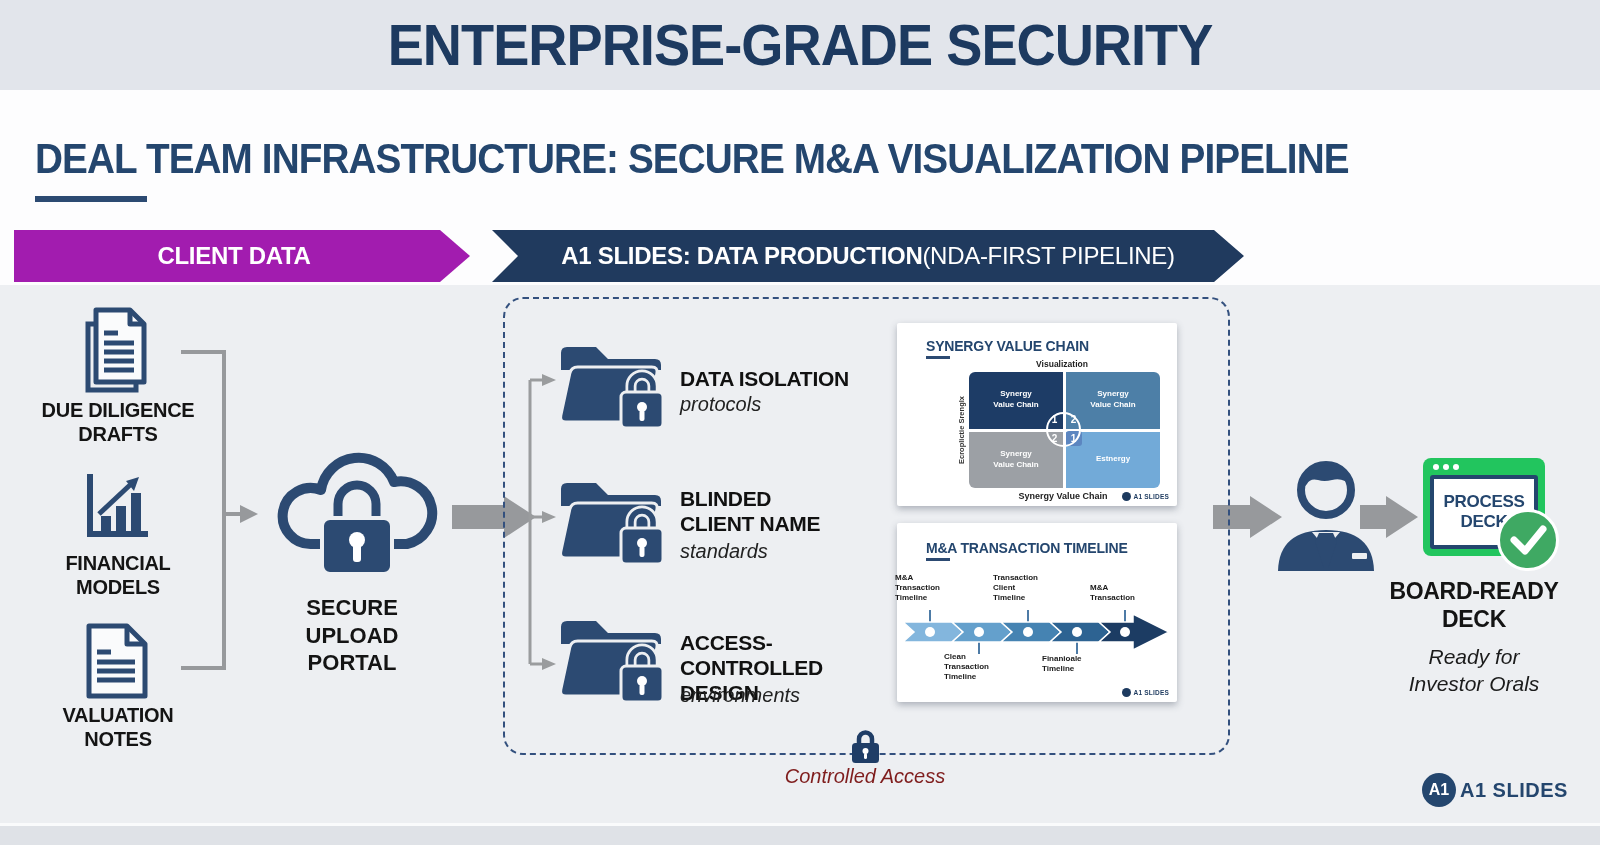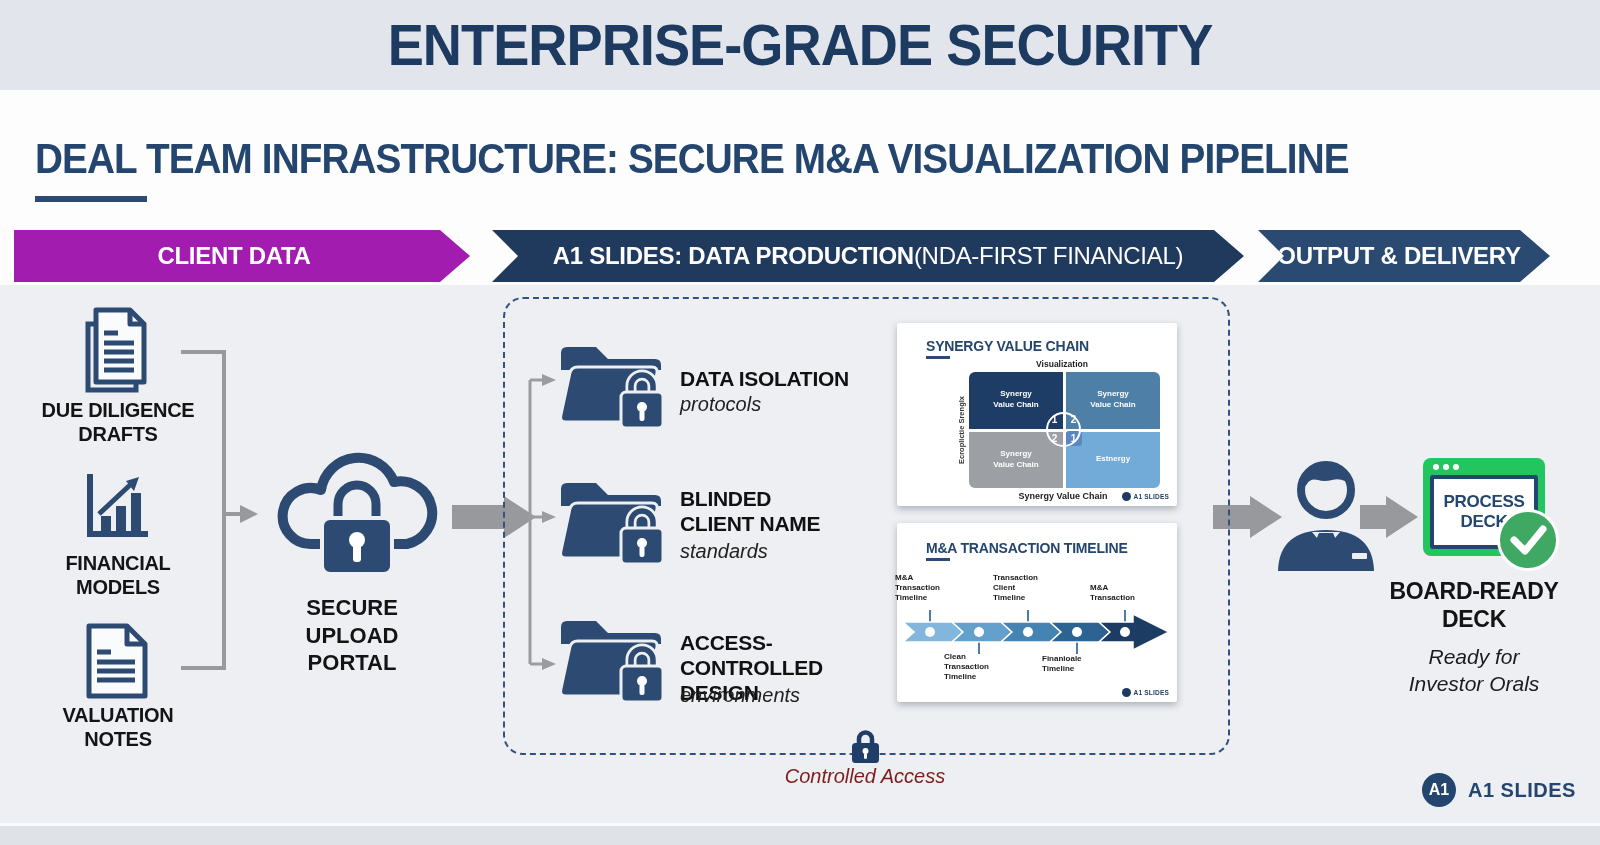--- a/index.html
+++ b/index.html
@@ -71,21 +71,21 @@
   .win-dots span{width:6px;height:6px;border-radius:50%;background:#fff;}
   .win-panel{position:absolute;left:7px;top:17px;right:7px;bottom:7px;background:#fff;border:4px solid #24466e;border-radius:3px;
              display:flex;align-items:center;justify-content:center;}
   .win-label{font-size:17px;font-weight:bold;color:#24466e;line-height:1.2;text-align:center;letter-spacing:-.3px;}
   .check-circle{left:1497px;top:509px;width:62px;height:62px;border-radius:50%;border:3px solid #fff;box-sizing:border-box;
                 display:flex;align-items:center;justify-content:center;}
   .result-title{left:1374px;top:578px;width:200px;text-align:center;font-size:23px;font-weight:bold;color:#141414;line-height:1.2;letter-spacing:-.3px;}
   .result-sub{left:1374px;top:643px;width:200px;text-align:center;font-size:21px;font-style:italic;color:#1b1b1b;line-height:1.3;}
 
   
-  .footer-logo{left:1422px;top:773px;display:flex;align-items:center;gap:12px;}
+  .footer-logo{left:1422px;top:773px;display:flex;align-items:center;gap:4px;}
   .badge{width:34px;height:34px;border-radius:50%;color:#fff;font-weight:bold;font-size:16px;display:flex;align-items:center;justify-content:center;}
   .brand{font-size:20px;font-weight:bold;color:#24466e;letter-spacing:.5px;}
 
   .bottom-strip{left:0;top:823px;width:1600px;height:22px;background:#fafbfc;}
 </style>
 </head>
 <body>
 
 <div class="stage">
 
@@ -95,24 +95,21 @@
 
   <div class="abs head-band"></div>
   <div class="abs main-heading"><span>DEAL TEAM INFRASTRUCTURE:</span><span class="h-light"> SECURE M&amp;A VISUALIZATION PIPELINE</span></div>
   <div class="abs head-underline"></div>
 
   <div class="abs stage-banner sb1" style="background-color: #a21caf;">
     <span>CLIENT DATA</span>
   </div>
   <div class="abs stage-banner sb2" style="background-color: rgb(32, 58, 94);">
     <span>A1 SLIDES: DATA PRODUCTION</span>
-      <span class="light"> (NDA-FIRST FINANCIAL)</span>
-  </div>
-  <div class="abs stage-banner sb3" style="background-color: rgb(42, 74, 114);">
-    <span>OUTPUT &amp; DELIVERY</span>
+      <span class="light"> (NDA-FIRST PIPELINE)</span>
   </div>
 
   <svg class="abs" style="left:0;top:0" width="1600" height="845">
 
     <path d="M181 352 H224 V668 H181" fill="none" stroke="#97999c" stroke-width="4"></path>
     <line x1="224" y1="514" x2="240" y2="514" stroke="#97999c" stroke-width="4"></line>
     <polygon points="240,505 258,514 240,523" fill="#97999c"></polygon>
 
     <polygon points="452,505 504,505 504,496 536,517 504,538 504,529 452,529" fill="#97999c"></polygon>
 

